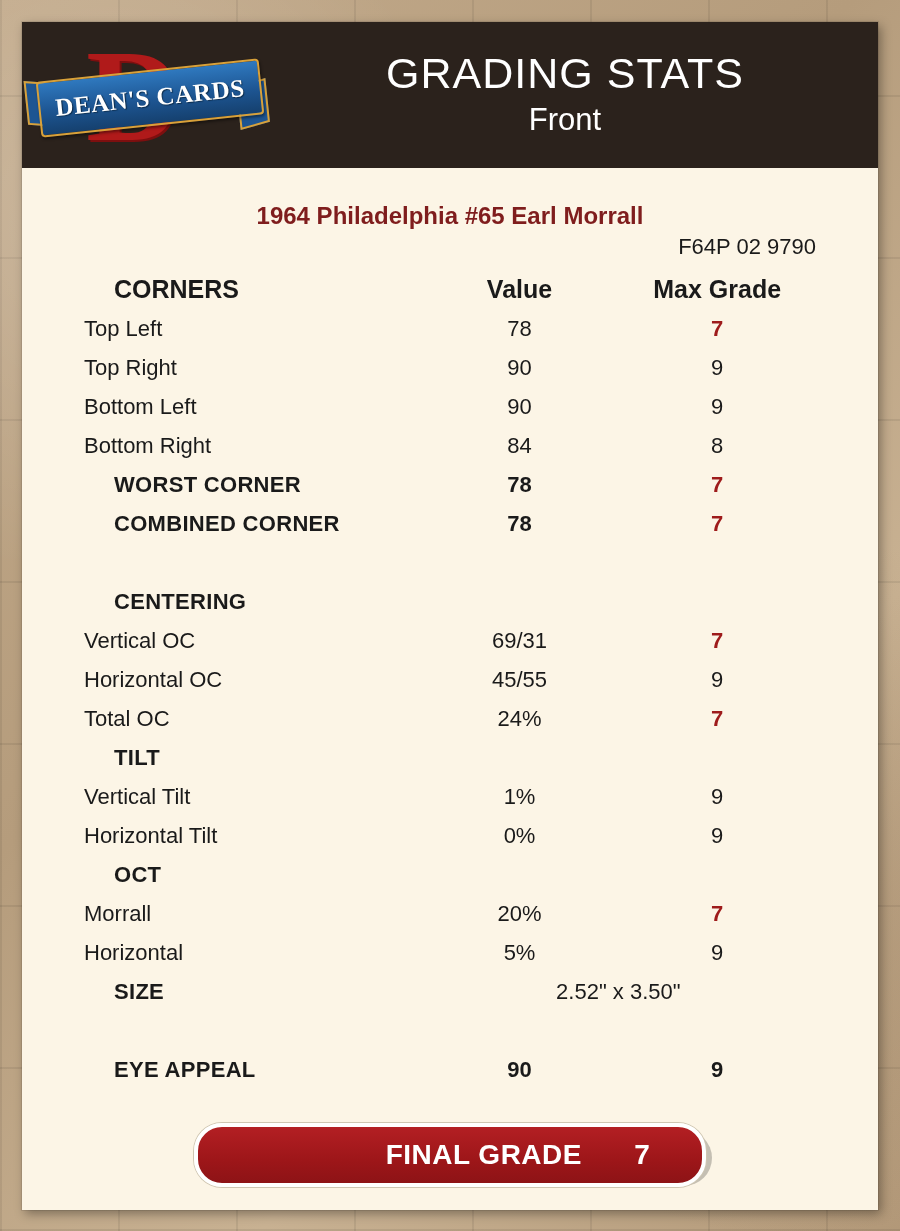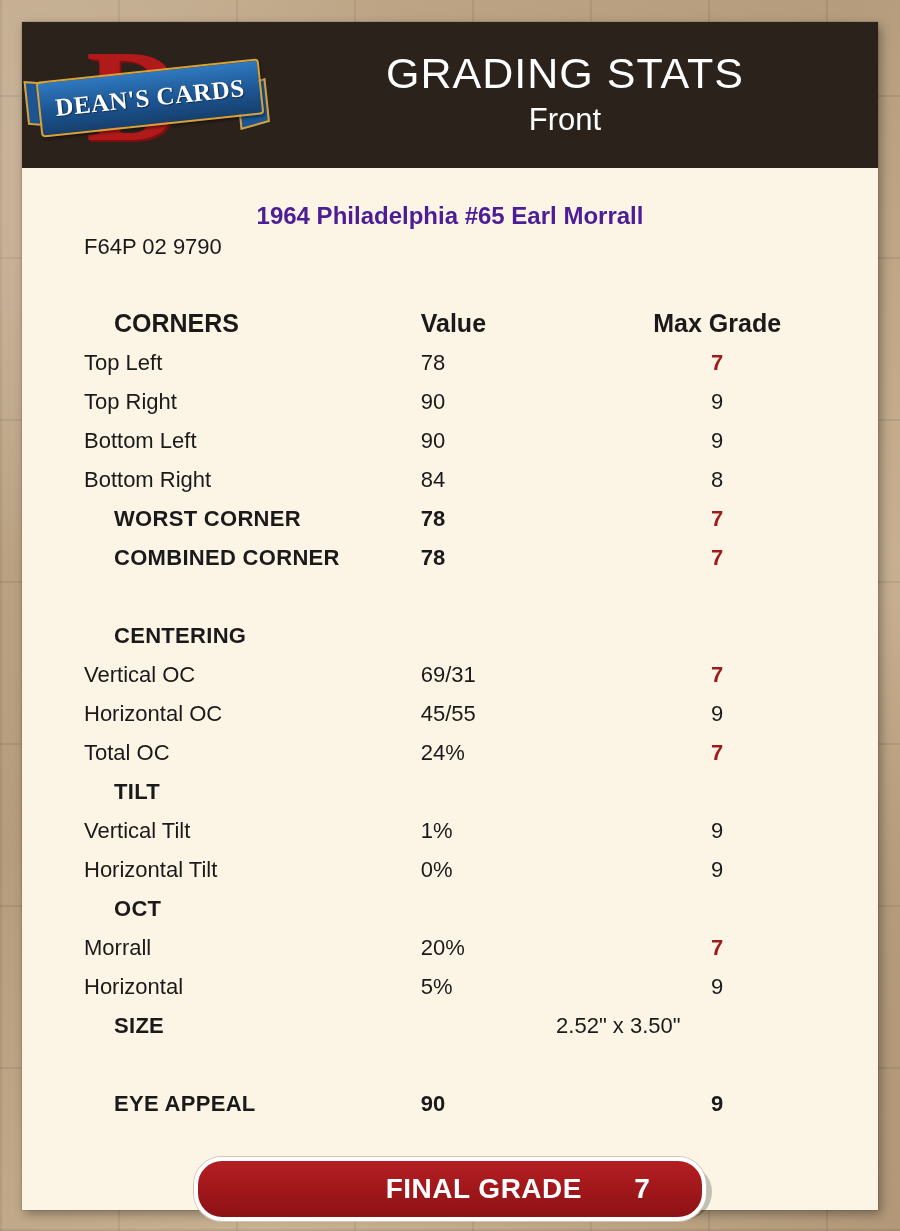--- a/index.html
+++ b/index.html
@@ -123,43 +123,43 @@
     font-weight: normal;
   }
 
   .body-wrap {
     padding: 34px 62px 0 62px;
   }
   .card-title {
     text-align: center;
     font-size: 24px;
     font-weight: bold;
-    color: #4c1d95;
+    color: #7f1d1d;
     margin: 0 0 4px 0;
   }
   .card-serial {
-    text-align: left;
+    text-align: right;
     font-size: 22px;
     color: #1a1a1a;
-    margin-bottom: 44px;
+    margin-bottom: 10px;
   }
 
   table.stats {
     width: 100%;
     border-collapse: collapse;
     font-size: 22px;
     color: #1a1a1a;
   }
   table.stats td {
     padding: 2px 0;
     height: 35px;
     vertical-align: middle;
   }
   td.c-label { width: 46%; padding-left: 70px; }
-  td.c-value { width: 27%; }
+  td.c-value { width: 27%; text-align: center; }
   td.c-grade { width: 27%; text-align: center; }
 
   tr.section td.c-label {
     font-weight: bold;
     padding-left: 30px;
     letter-spacing: 0.3px;
   }
   tr.section td.c-value, tr.section td.c-grade { font-weight: bold; }
   tr.head td { font-weight: bold; font-size: 25px; }
   tr.head td.c-label { padding-left: 30px; }

